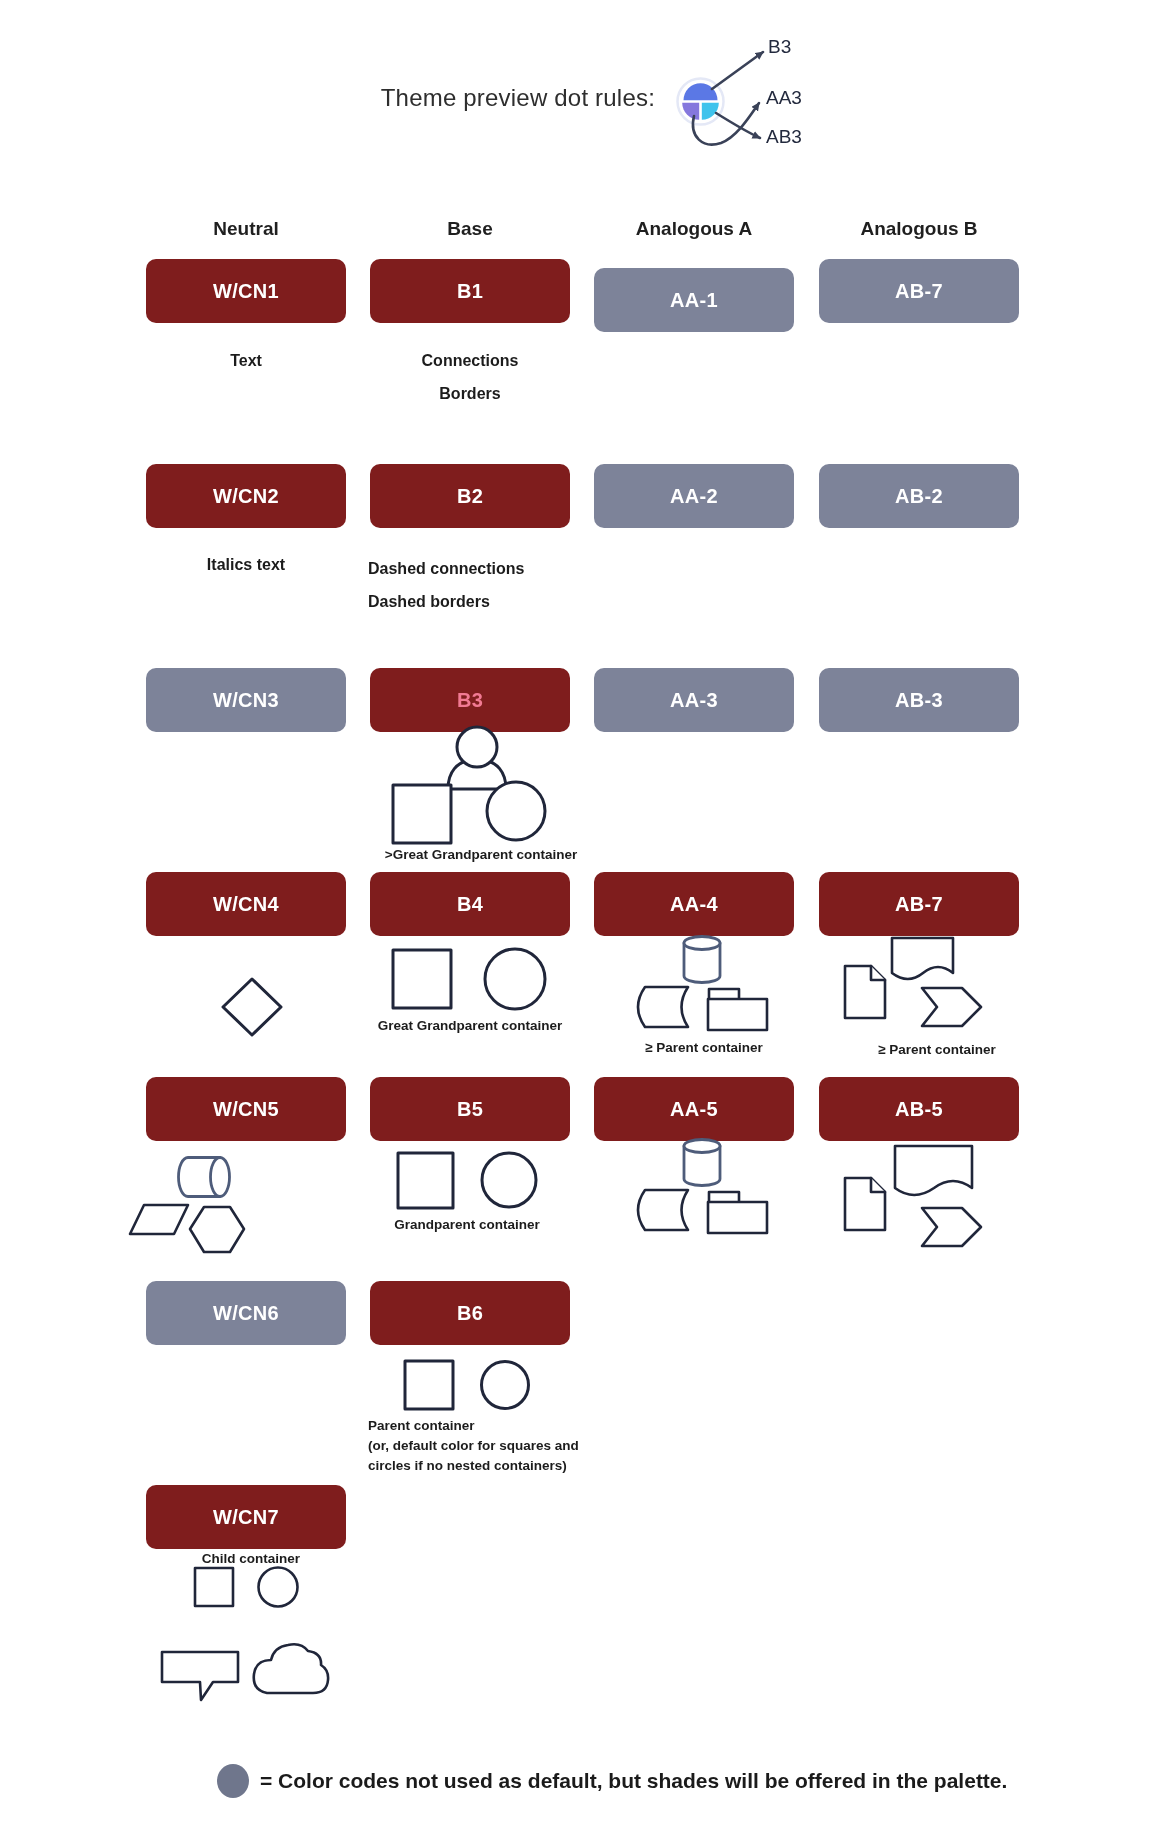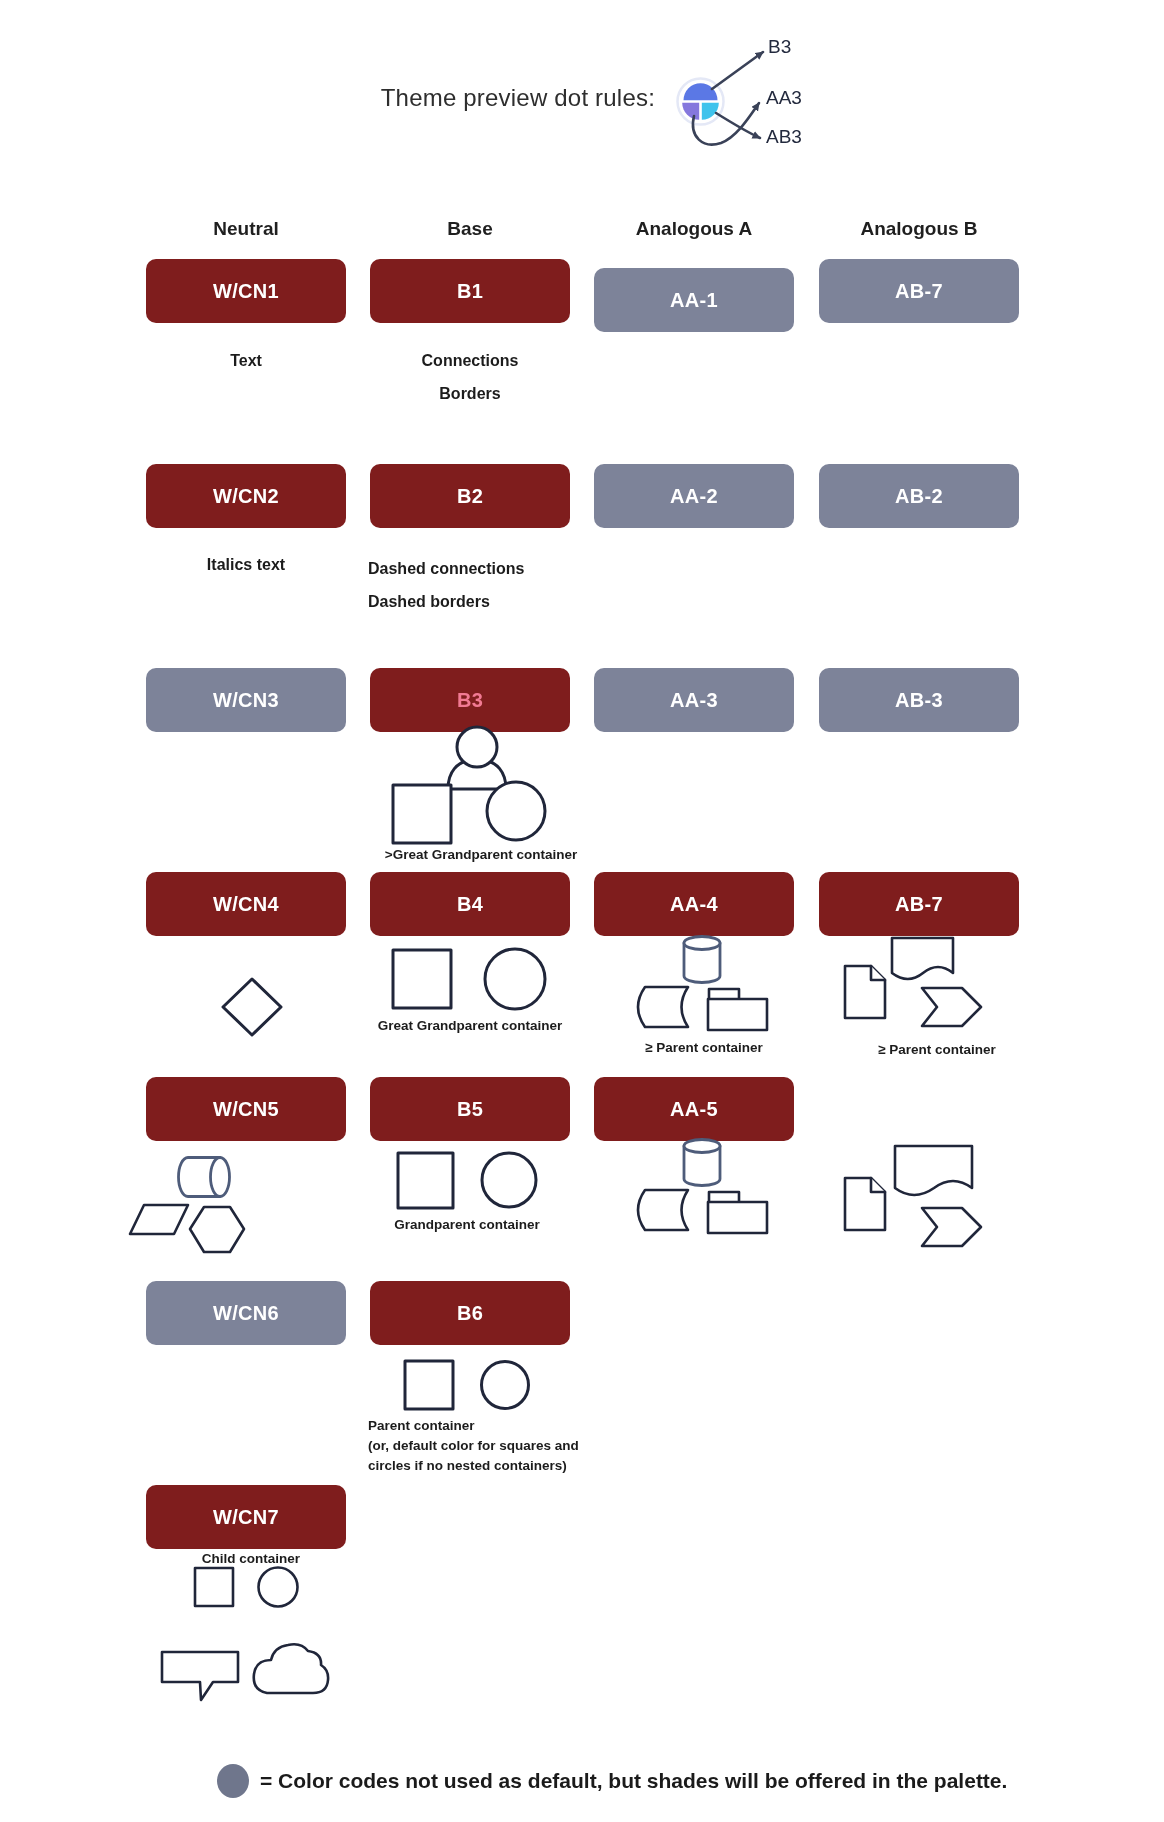--- a/index.html
+++ b/index.html
@@ -86,20 +86,21 @@
   <div class="sw gray" style="left:819px;top:668px">AB-3</div>
 
   <div class="sw dark" style="left:146px;top:872px">W/CN4</div>
   <div class="sw dark" style="left:370px;top:872px">B4</div>
   <div class="sw dark" style="left:594px;top:872px">AA-4</div>
   <div class="sw dark" style="left:819px;top:872px">AB-7</div>
 
   <div class="sw dark" style="left:146px;top:1077px">W/CN5</div>
   <div class="sw dark" style="left:370px;top:1077px">B5</div>
   <div class="sw dark" style="left:594px;top:1077px">AA-5</div>
+  <div class="sw dark" style="left:819px;top:1077px">AB-5</div>
 
   <div class="sw gray" style="left:146px;top:1281px">W/CN6</div>
   <div class="sw dark" style="left:370px;top:1281px">B6</div>
 
   <div class="sw dark" style="left:146px;top:1485px">W/CN7</div>
 
   <div class="caption big center" style="left:146px;top:344px;width:200px">Text</div>
   <div class="caption big center" style="left:370px;top:344px;width:200px">Connections
 Borders</div>
   <div class="caption big center" style="left:146px;top:548px;width:200px">Italics text</div>

